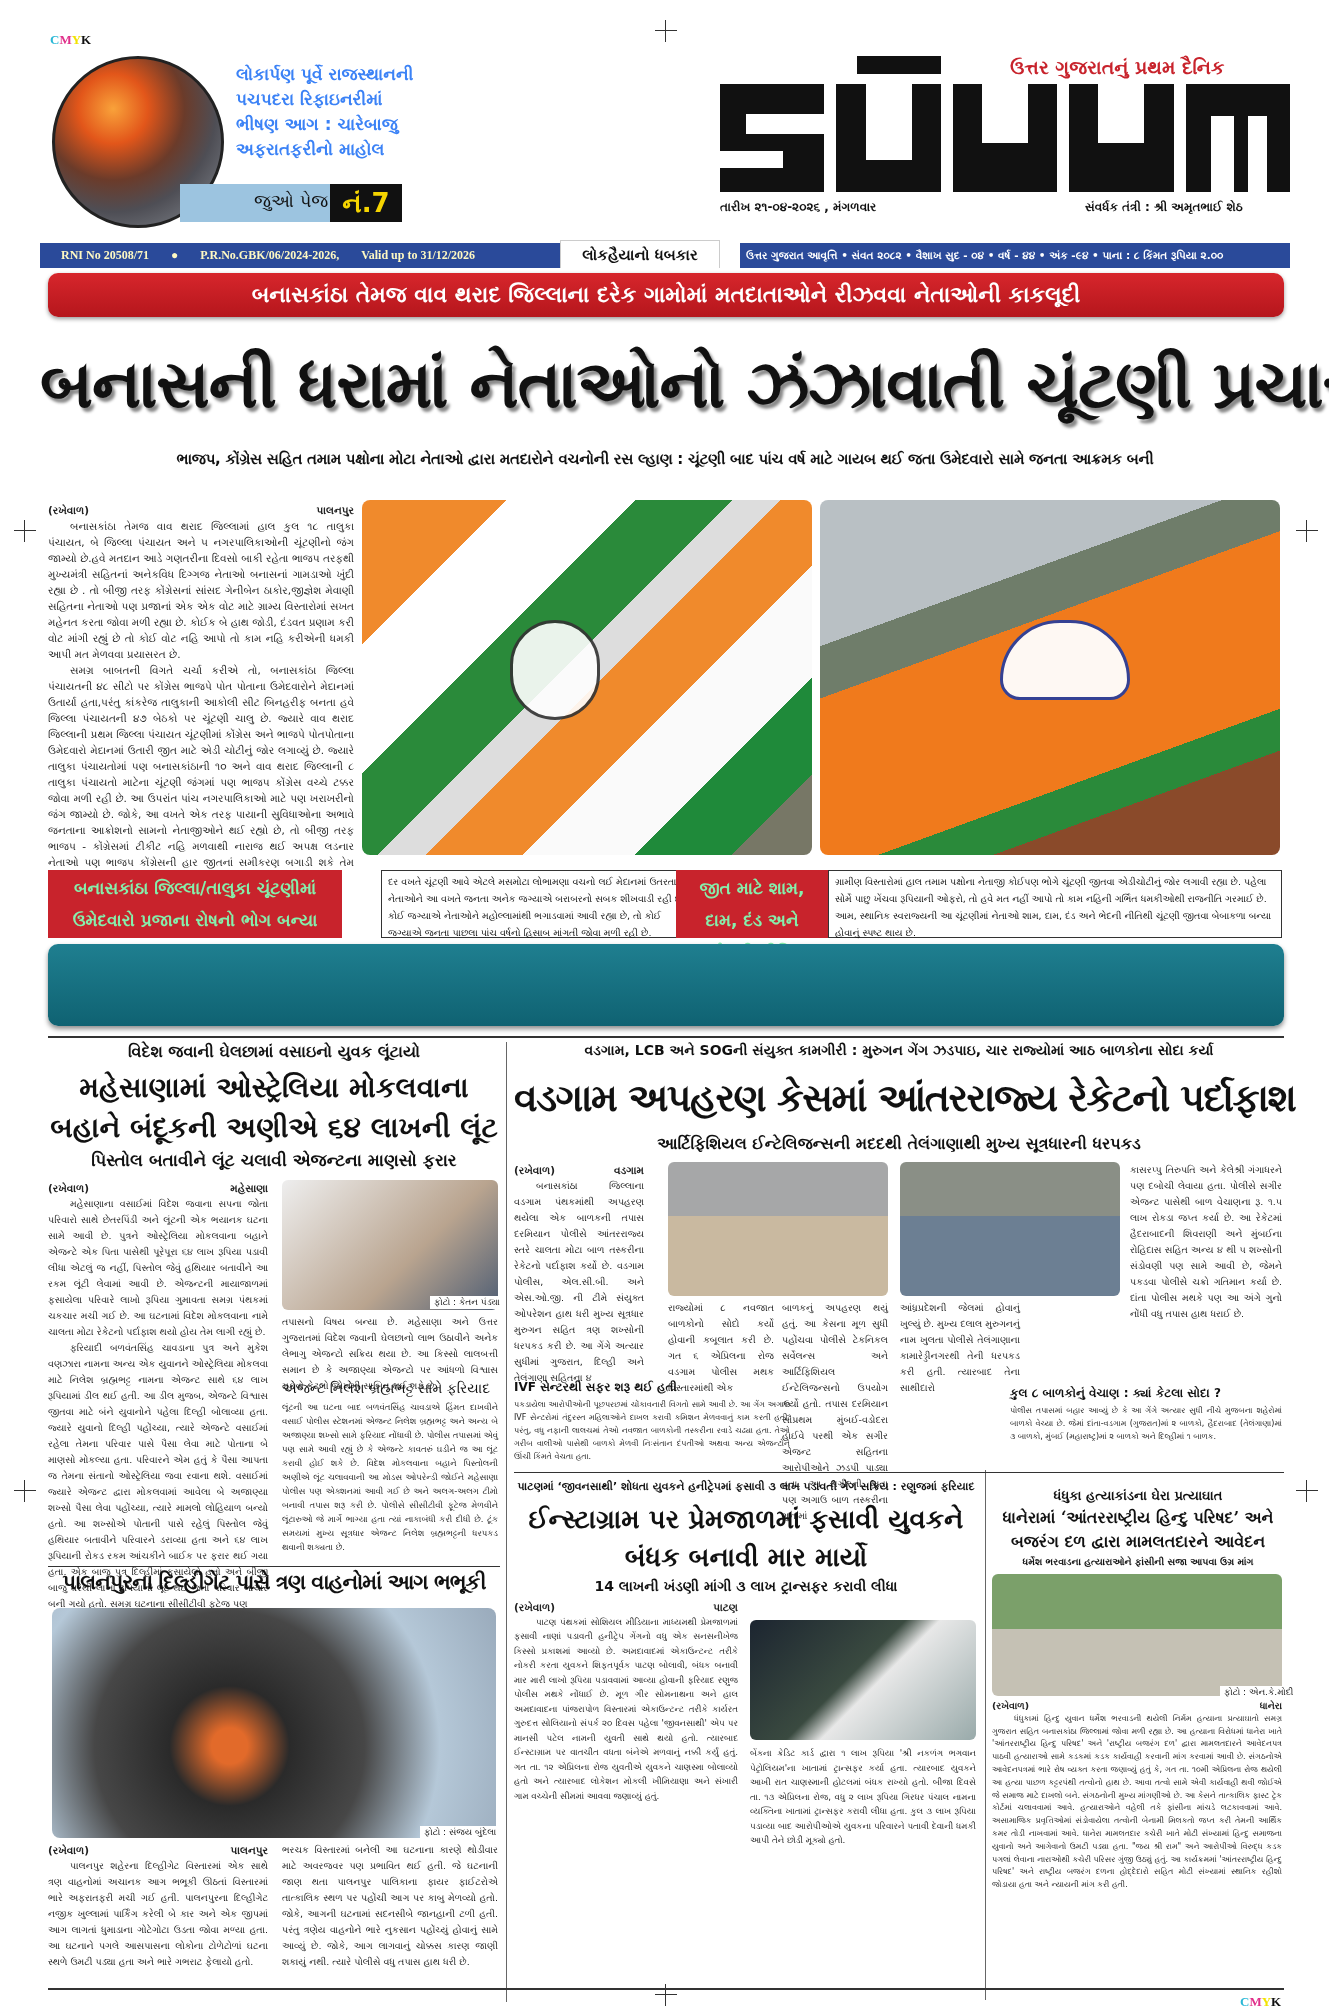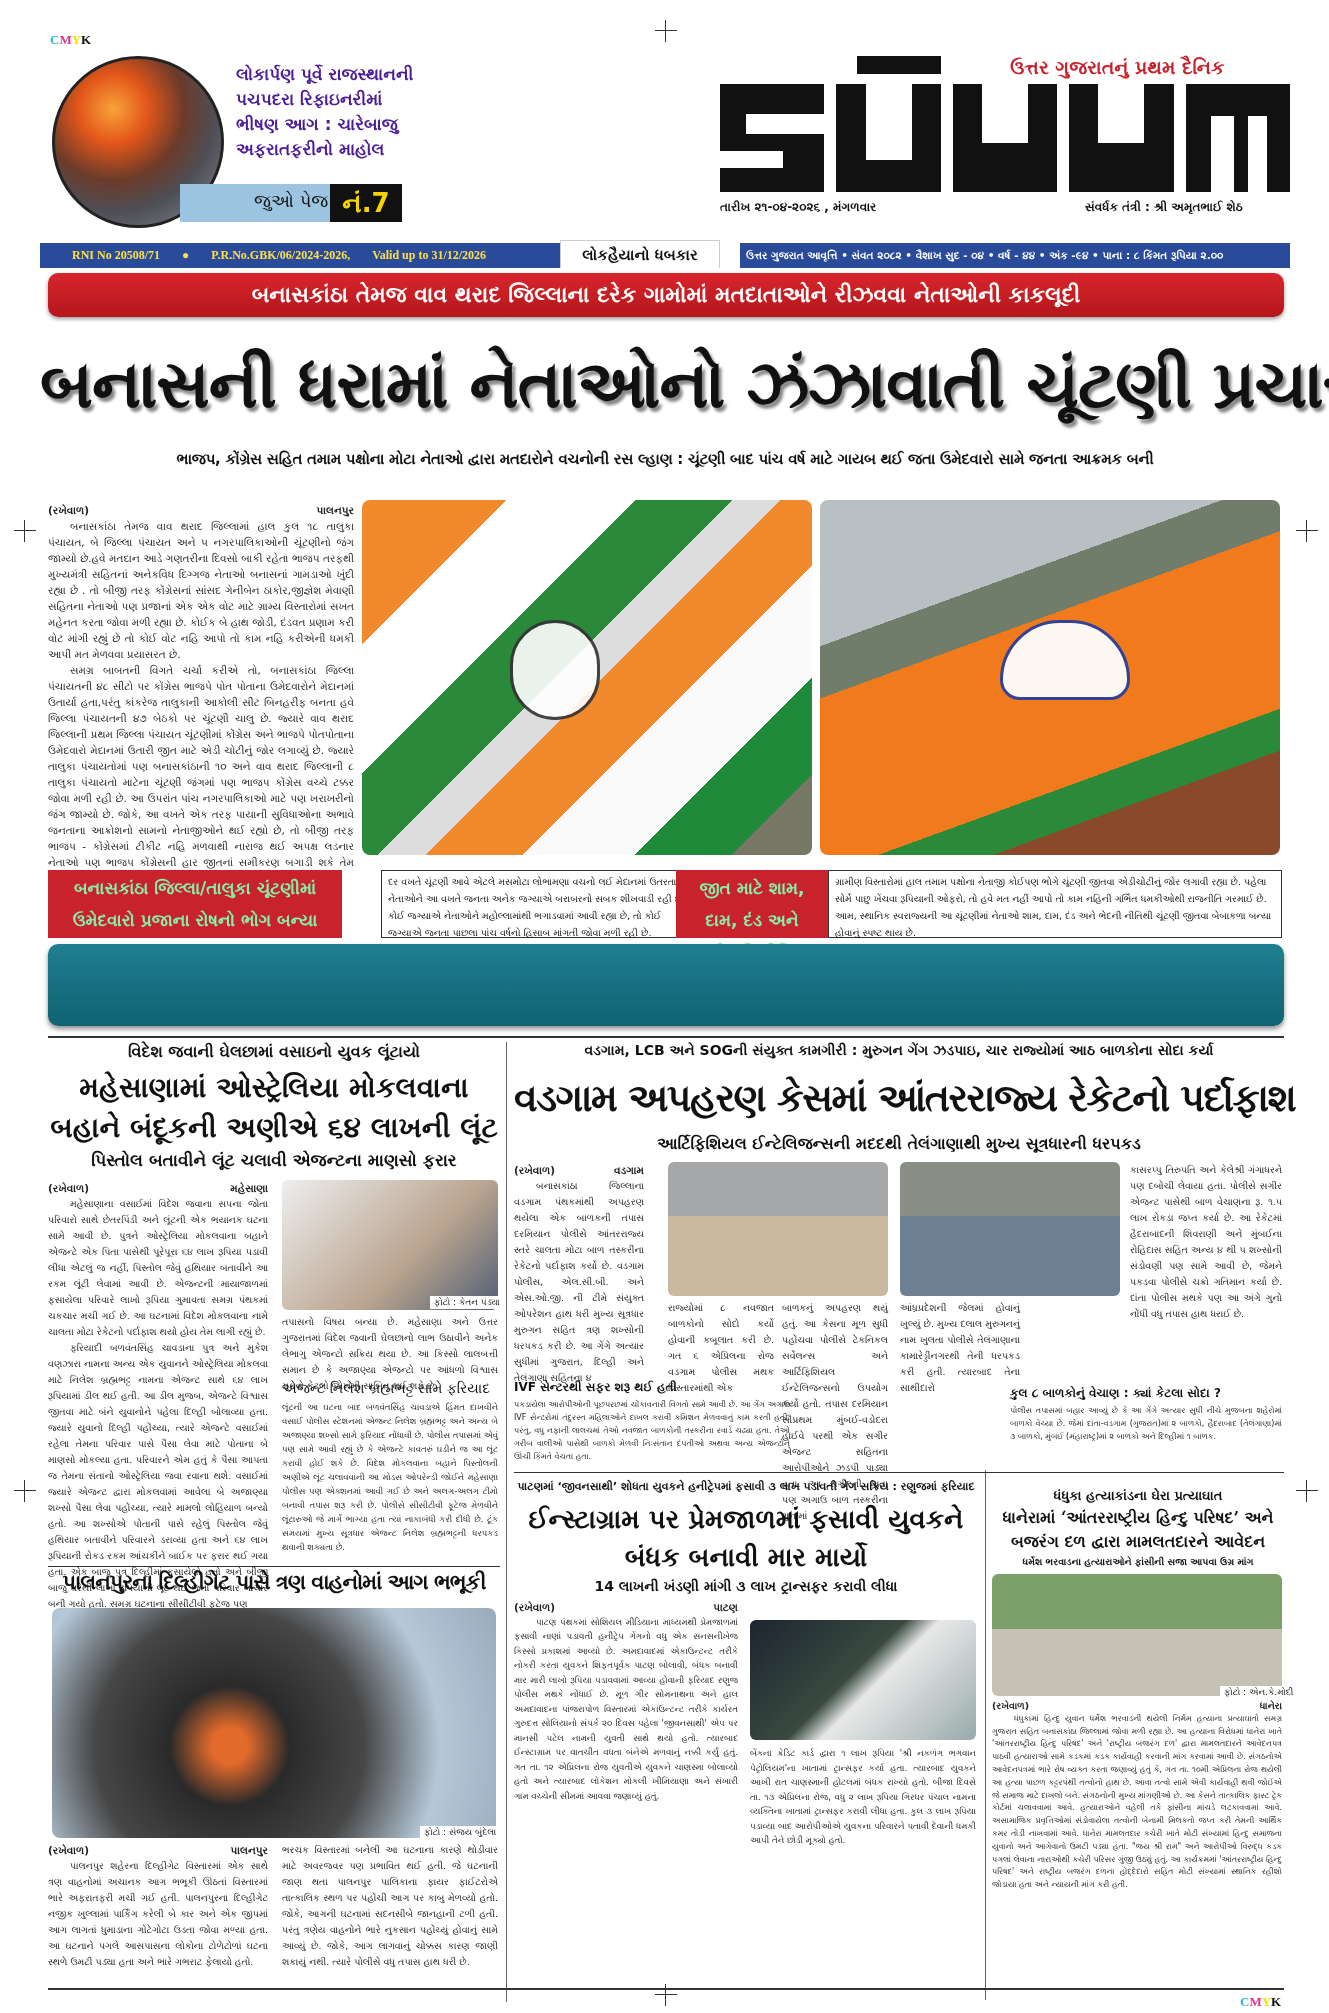--- a/index.html
+++ b/index.html
@@ -8,33 +8,33 @@
   .cmyk { font-family: "Liberation Serif", serif; font-weight: bold; font-size: 13px; }
   .cmyk .c { color: #2bb8d6; } .cmyk .m { color: #e0308a; } .cmyk .y { color: #f2e200; } .cmyk .k { color: #111; }
   .crosshair { width: 22px; height: 22px; }
   .crosshair::before, .crosshair::after { content: ""; position: absolute; background: #333; }
   .crosshair::before { left: 10px; top: 0; width: 1px; height: 22px; }
   .crosshair::after { top: 10px; left: 0; height: 1px; width: 22px; }
 
   
   .teaser-photo { left: 52px; top: 56px; width: 172px; height: 172px; border-radius: 50%; border: 3px solid #222;
     background: radial-gradient(circle at 35% 30%, #f9a23a 0%, #e2561a 22%, #6b3b2a 45%, #4e4e55 65%, #8a8f96 100%); }
-  .teaser-title { left: 236px; top: 62px; width: 190px; font-size: 17px; line-height: 25px; font-weight: bold; color: #4c1d95; }
+  .teaser-title { left: 236px; top: 62px; width: 190px; font-size: 17px; line-height: 25px; font-weight: bold; color: #3b82f6; }
   .teaser-bar { left: 180px; top: 184px; width: 170px; height: 38px; background: #9cc4e0; font-size: 18px; padding: 6px 0 0 74px; }
   .teaser-page { left: 330px; top: 184px; width: 72px; height: 38px; background: #111; color: #f5d400; font-size: 26px; font-weight: bold; text-align: center; line-height: 38px; }
 
   
   .tagline { left: 1010px; top: 56px; font-size: 19px; font-weight: bold; color: #c8232c; }
   .logo { left: 720px; top: 84px; width: 570px; height: 108px; display: flex; gap: 12px; }
   .logo .blk { background: #111; flex: 1; position: relative; }
   .logo .blk span { position: absolute; background: #fff; }
   .logo-text { left: 730px; top: 90px; font-size: 1px; color: transparent; }
   .dateline { left: 720px; top: 200px; font-size: 12px; font-weight: bold; }
   .editor { left: 1085px; top: 200px; font-size: 12px; font-weight: bold; }
-  .info-left { left: 40px; top: 243px; width: 520px; height: 25px; background: #2a4a9a; color: #fde047; font-family: "Liberation Serif", serif; font-weight: bold; font-size: 12px; display: flex; align-items: center; gap: 22px; padding-left: 32px; }
+  .info-left { left: 40px; top: 243px; width: 520px; height: 25px; background: #2a4a9a; color: #fef9c3; font-family: "Liberation Serif", serif; font-weight: bold; font-size: 12px; display: flex; align-items: center; gap: 22px; padding-left: 21px; }
   .info-mid { left: 560px; top: 240px; width: 160px; height: 28px; font-size: 15px; font-weight: bold; text-align: center; line-height: 28px; border: 1px solid #ccc; border-bottom: none; }
   .info-right { left: 740px; top: 243px; width: 550px; height: 25px; background: #2a4a9a; color: #fff; font-size: 10.5px; font-weight: bold; line-height: 25px; padding-left: 6px; white-space: nowrap; }
 
   .kicker-red { left: 48px; top: 273px; width: 1236px; height: 44px; background: linear-gradient(#d7262c, #b5161c); border-radius: 10px; color: #fff; font-size: 22px; font-weight: bold; text-align: center; line-height: 44px; box-shadow: 0 2px 4px rgba(0,0,0,.4); }
   .main-headline { left: 40px; top: 330px; width: 1250px; height: 110px; font-size: 66px; font-weight: bold; text-align: center; line-height: 110px; color: #111; text-shadow: 3px 4px 3px #888; letter-spacing: -1px; white-space: nowrap; }
   .subdeck { left: 40px; top: 450px; width: 1250px; font-size: 15px; font-weight: bold; text-align: center; white-space: nowrap; letter-spacing: -0.3px; }
 
   .col-text { font-size: 10.5px; line-height: 16px; text-align: justify; color: #222; }
   .byline { display: flex; justify-content: space-between; font-size: 10.5px; font-weight: bold; }
   .indent { text-indent: 22px; }

